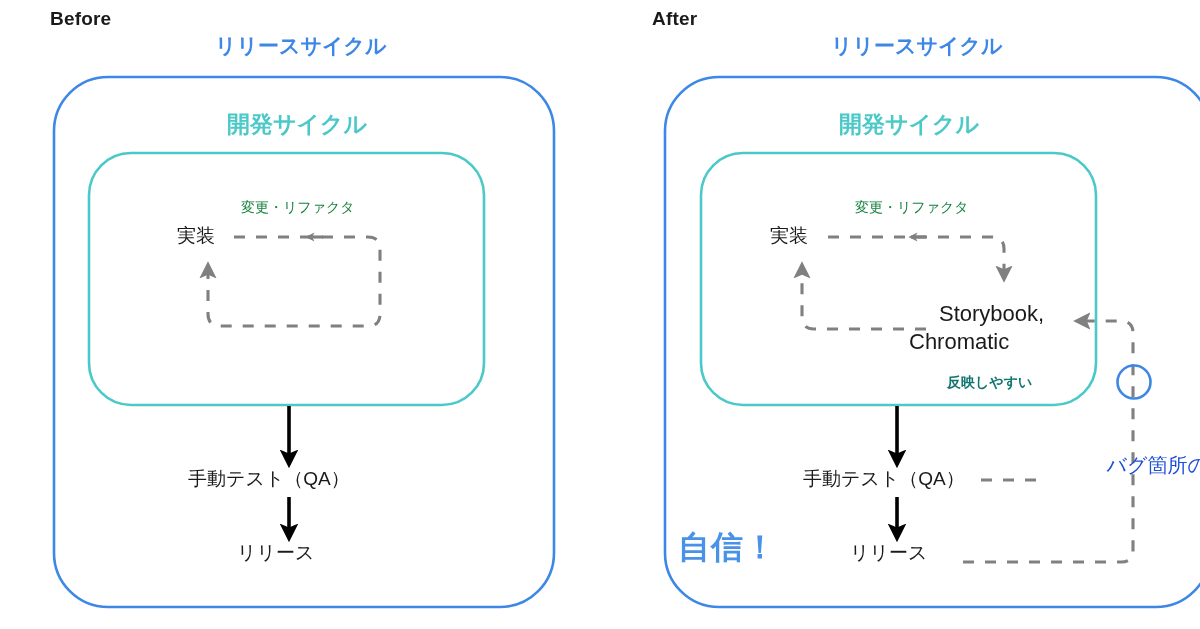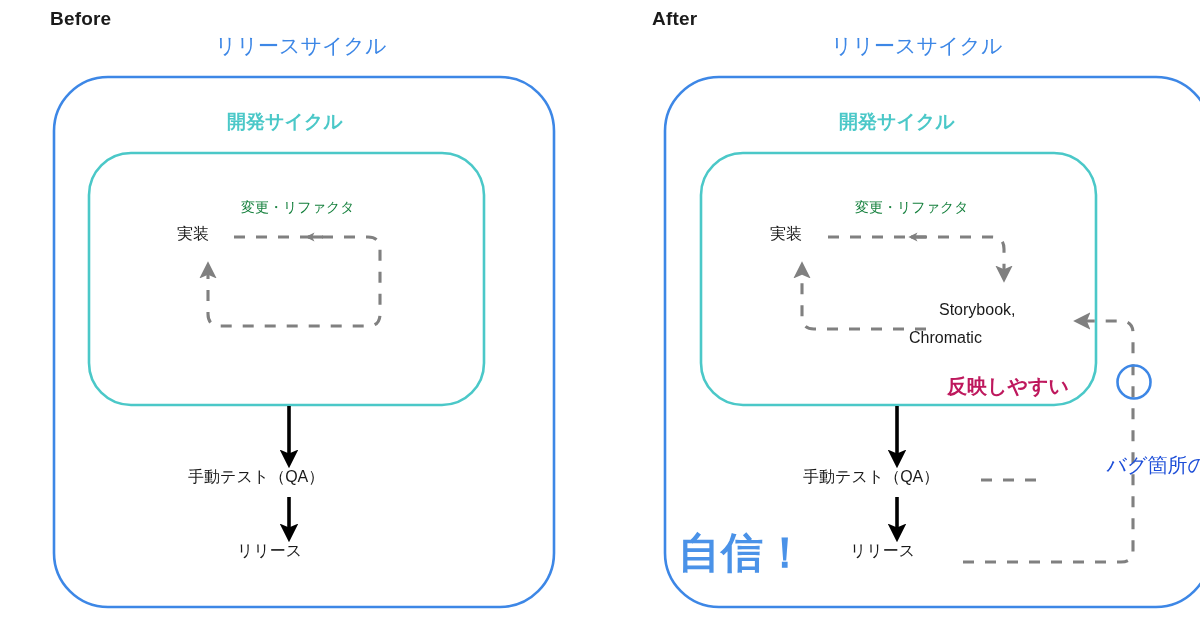--- a/index.html
+++ b/index.html
@@ -35,54 +35,54 @@
   }
   .panel-title {
     font-weight: bold;
     font-size: 19px;
     color: #1a1a1a;
     letter-spacing: 0.2px;
   }
   .cycle-label-outer {
     font-size: 21px;
     color: #3d87e6;
-    font-weight: normal;
+    font-weight: bold;
     text-align: center;
   }
   .cycle-label-inner {
-    font-size: 19px;
+    font-size: 23px;
     color: #4bc8c8;
     font-weight: bold;
   }
   .node-label {
-    font-size: 16px;
+    font-size: 19px;
     color: #1a1a1a;
   }
   .node-label-en {
-    font-size: 16px;
+    font-size: 22px;
     color: #1a1a1a;
     text-align: left;
   }
   .edge-label {
     font-size: 14px;
     color: #15803d;
   }
   .edge-label-big {
     font-size: 20px;
     color: #1d4ed8;
     text-align: right;
     line-height: 1.45;
   }
   .highlight-blue {
-    font-size: 20px;
-    color: #be185d;
+    font-size: 14px;
+    color: #0f766e;
     font-weight: bold;
   }
   .confidence {
-    font-size: 42px;
+    font-size: 32px;
     color: #4a92e8;
     font-weight: bold;
     letter-spacing: 1px;
   }
 </style>
 </head>
 <body>
 
 <div id="stage">
 

